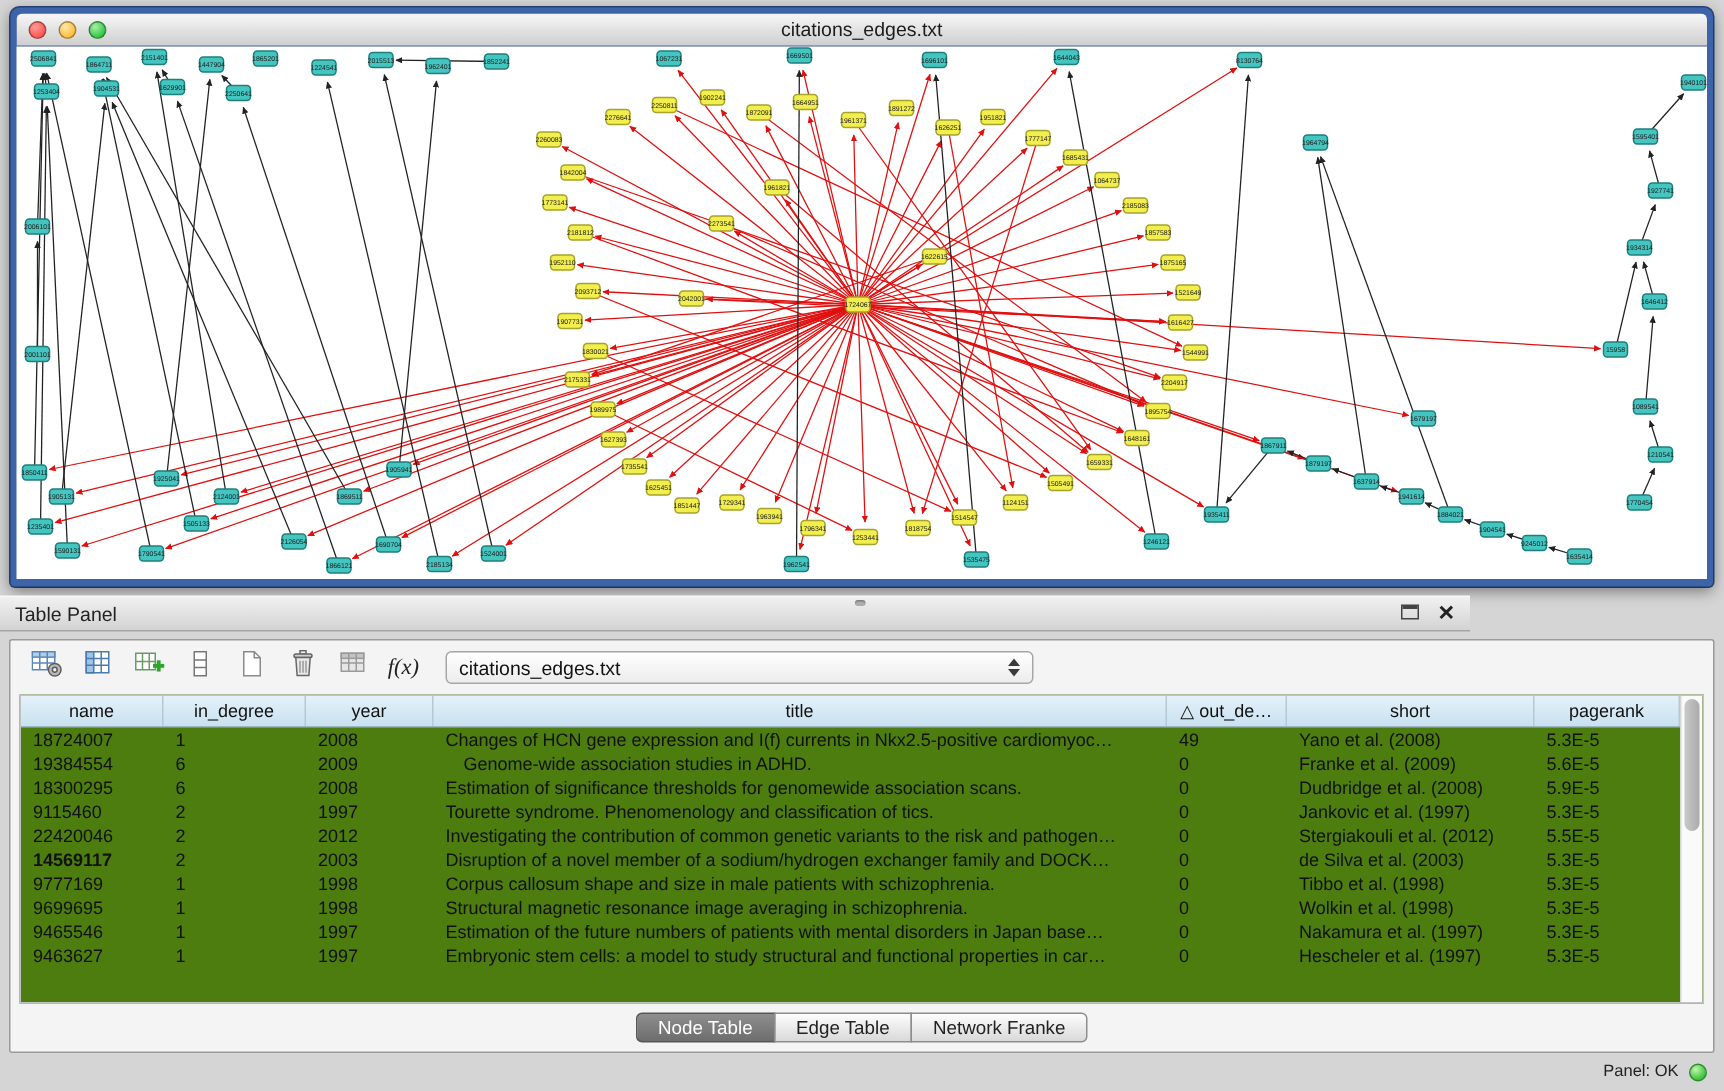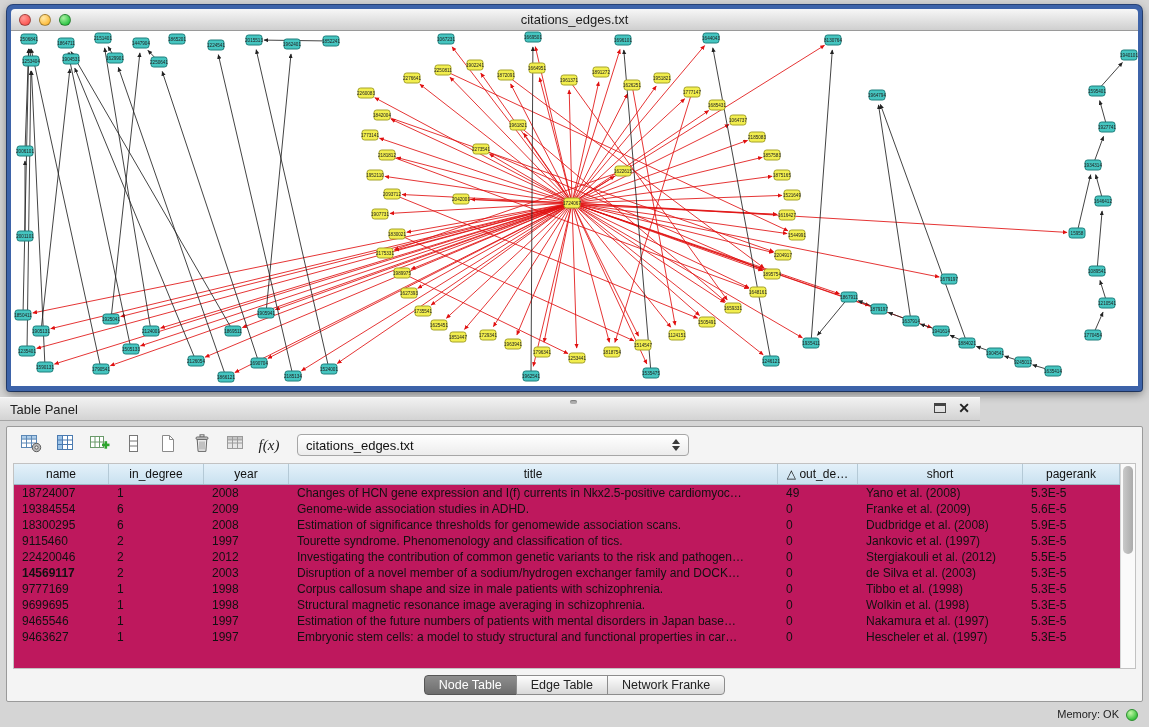--- a/index.html
+++ b/index.html
@@ -61,21 +61,21 @@
     margin-left:14px; width:392px; height:22px;
     background:linear-gradient(#ffffff,#ececec); border:1px solid #a6a6a6; border-radius:4px;
     display:flex; align-items:center; padding:0 8px; font-size:13px; color:#111;
   }
   .combo .arrows { margin-left:auto; display:flex; flex-direction:column; gap:2px; padding-left:8px; }
   .combo .arrows i { display:block; width:0; height:0; border-left:4px solid transparent; border-right:4px solid transparent; }
   .combo .arrows .up { border-bottom:5px solid #3a3a3a; }
   .combo .arrows .dn { border-top:5px solid #3a3a3a; }
 
   .table-wrap {
-    flex:1 1 auto; margin:0 6px; background:#be185d; border:1px solid #c2c2c2;
+    flex:1 1 auto; margin:0 6px; background:#4d7c0f; border:1px solid #c2c2c2;
     display:flex; overflow:hidden;
   }
   .table-main { flex:1 1 auto; display:flex; flex-direction:column; overflow:hidden; }
   .thead { display:flex; height:21px; flex:0 0 auto;
     background:linear-gradient(#e4f1fa,#c9e1f0); border-bottom:1px solid #9db4c2; }
   .th { display:flex; align-items:center; justify-content:center;
     font-size:12px; color:#111; border-right:1px solid #b4c9d6; overflow:hidden; white-space:nowrap; }
   .tbody { flex:1 1 auto; }
   .tr { display:flex; height:16px; }
   .td { font-size:12px; line-height:16px; padding-left:8px; white-space:nowrap;
@@ -794,21 +794,21 @@
             <div class="td" style="flex: 0 0 85px;">2008</div>
             <div class="td" style="flex: 1 1 auto;">Changes of HCN gene expression and I(f) currents in Nkx2.5-positive cardiomyoc…</div>
             <div class="td" style="flex: 0 0 80px;">49</div>
             <div class="td" style="flex: 0 0 165px;">Yano et al. (2008)</div>
             <div class="td" style="flex: 0 0 97px;">5.3E-5</div>
           </div>
           <div class="tr">
             <div class="td" style="flex: 0 0 95px;">19384554</div>
             <div class="td" style="flex: 0 0 95px;">6</div>
             <div class="td" style="flex: 0 0 85px;">2009</div>
-            <div class="td" style="flex: 1 1 auto;">Genome-wide association studies in ADHD.</div>
+            <div class="td" style="flex: 1 1 auto; margin-left: 12px;">Genome-wide association studies in ADHD.</div>
             <div class="td" style="flex: 0 0 80px;">0</div>
             <div class="td" style="flex: 0 0 165px;">Franke et al. (2009)</div>
             <div class="td" style="flex: 0 0 97px;">5.6E-5</div>
           </div>
           <div class="tr">
             <div class="td" style="flex: 0 0 95px;">18300295</div>
             <div class="td" style="flex: 0 0 95px;">6</div>
             <div class="td" style="flex: 0 0 85px;">2008</div>
             <div class="td" style="flex: 1 1 auto;">Estimation of significance thresholds for genomewide association scans.</div>
             <div class="td" style="flex: 0 0 80px;">0</div>
@@ -885,14 +885,14 @@
     </div>
   </div>
 
   <div class="tabsbar">
       <div class="tab selected">Node Table</div>
       <div class="tab">Edge Table</div>
       <div class="tab">Network Franke</div>
     </div>
 </div>
 
-<span class="status-label">Memory: OK</span>
+<span class="status-label">Panel: OK</span>
 <span class="mem-dot"></span>
 
 </body></html>

